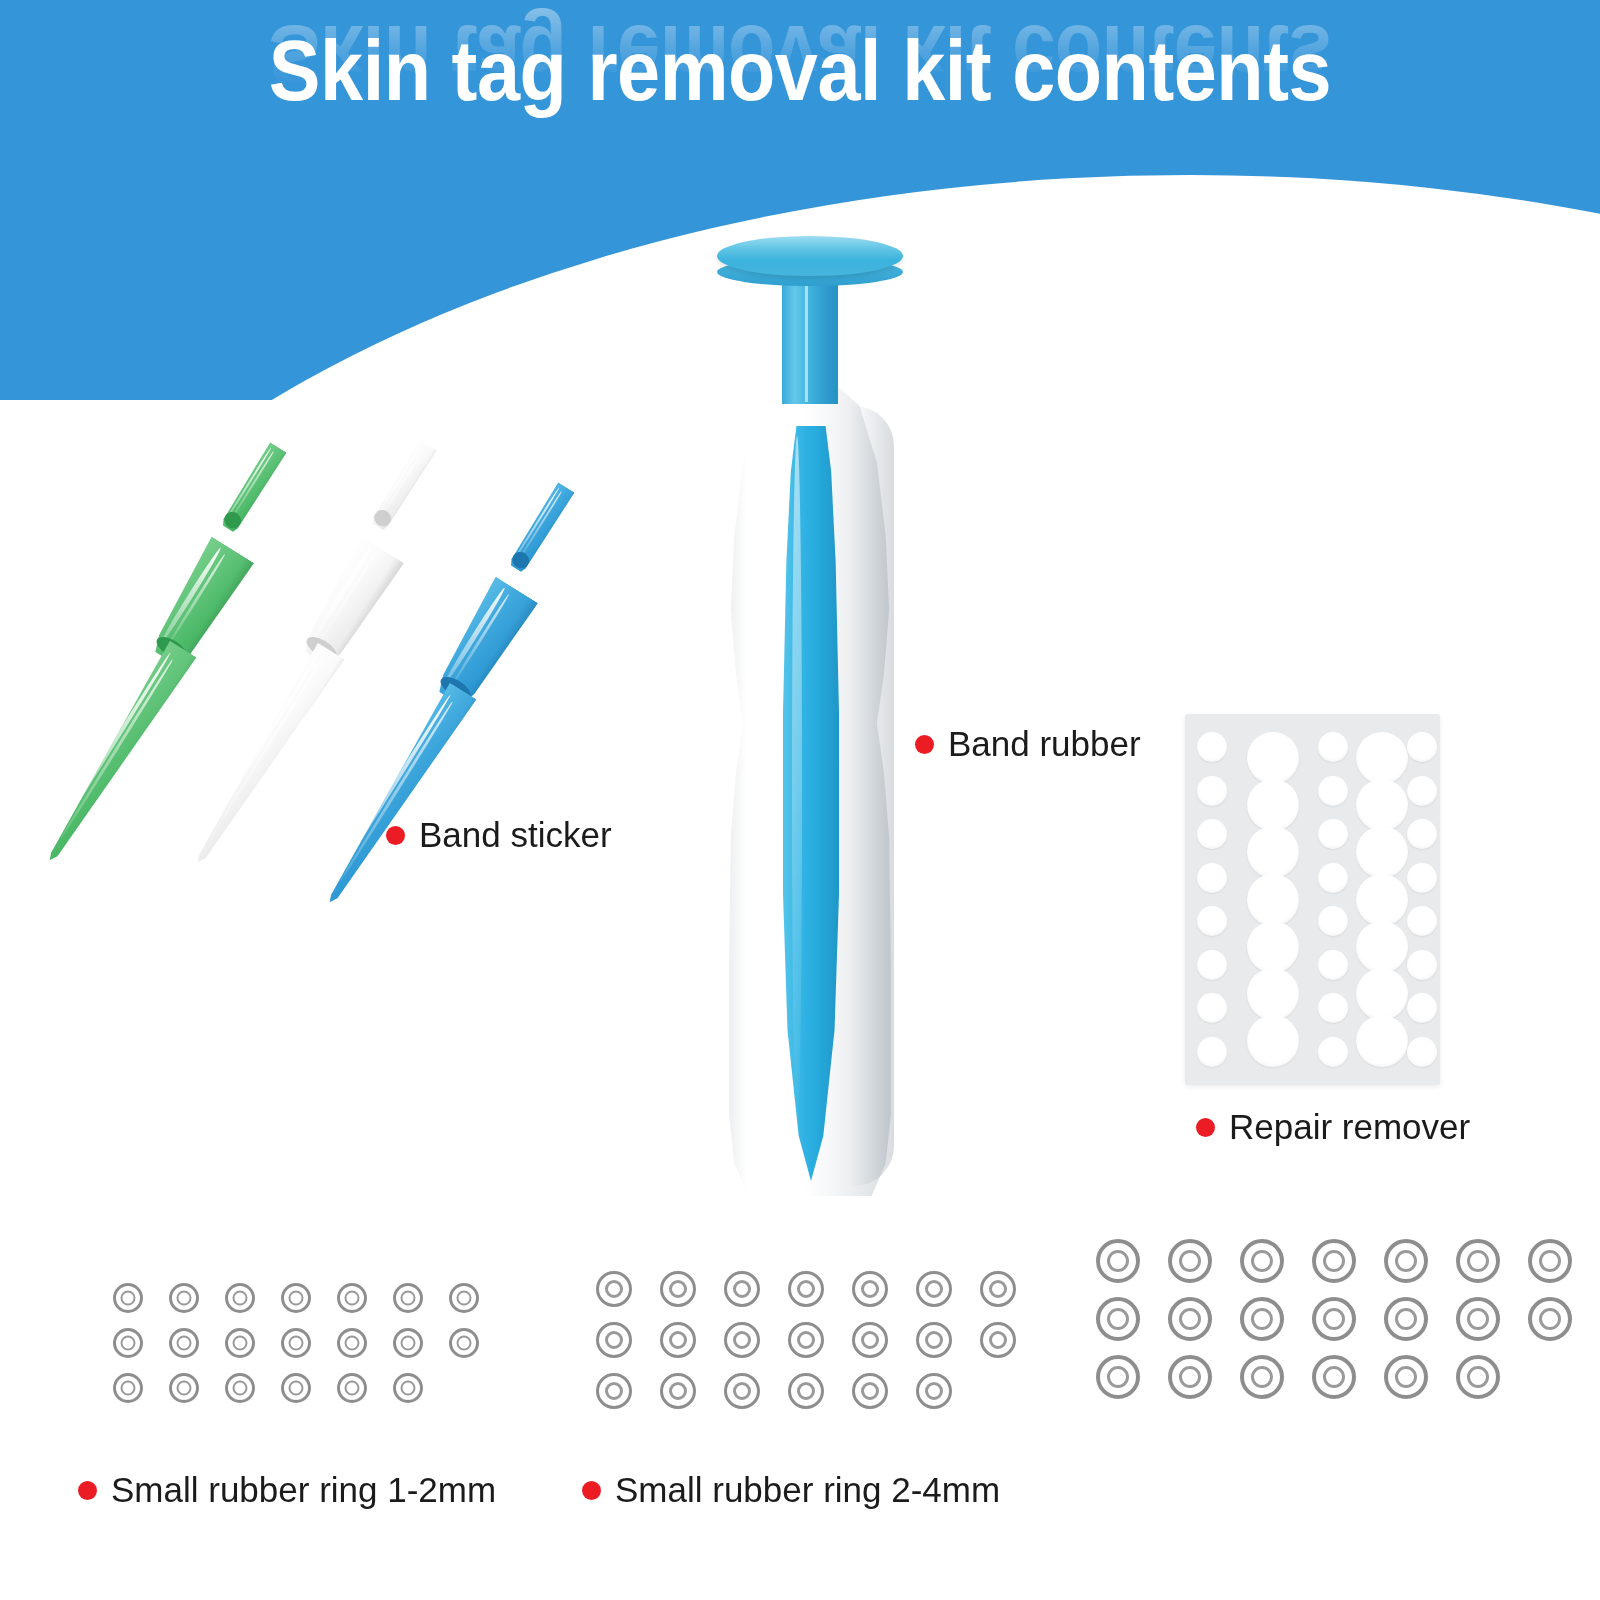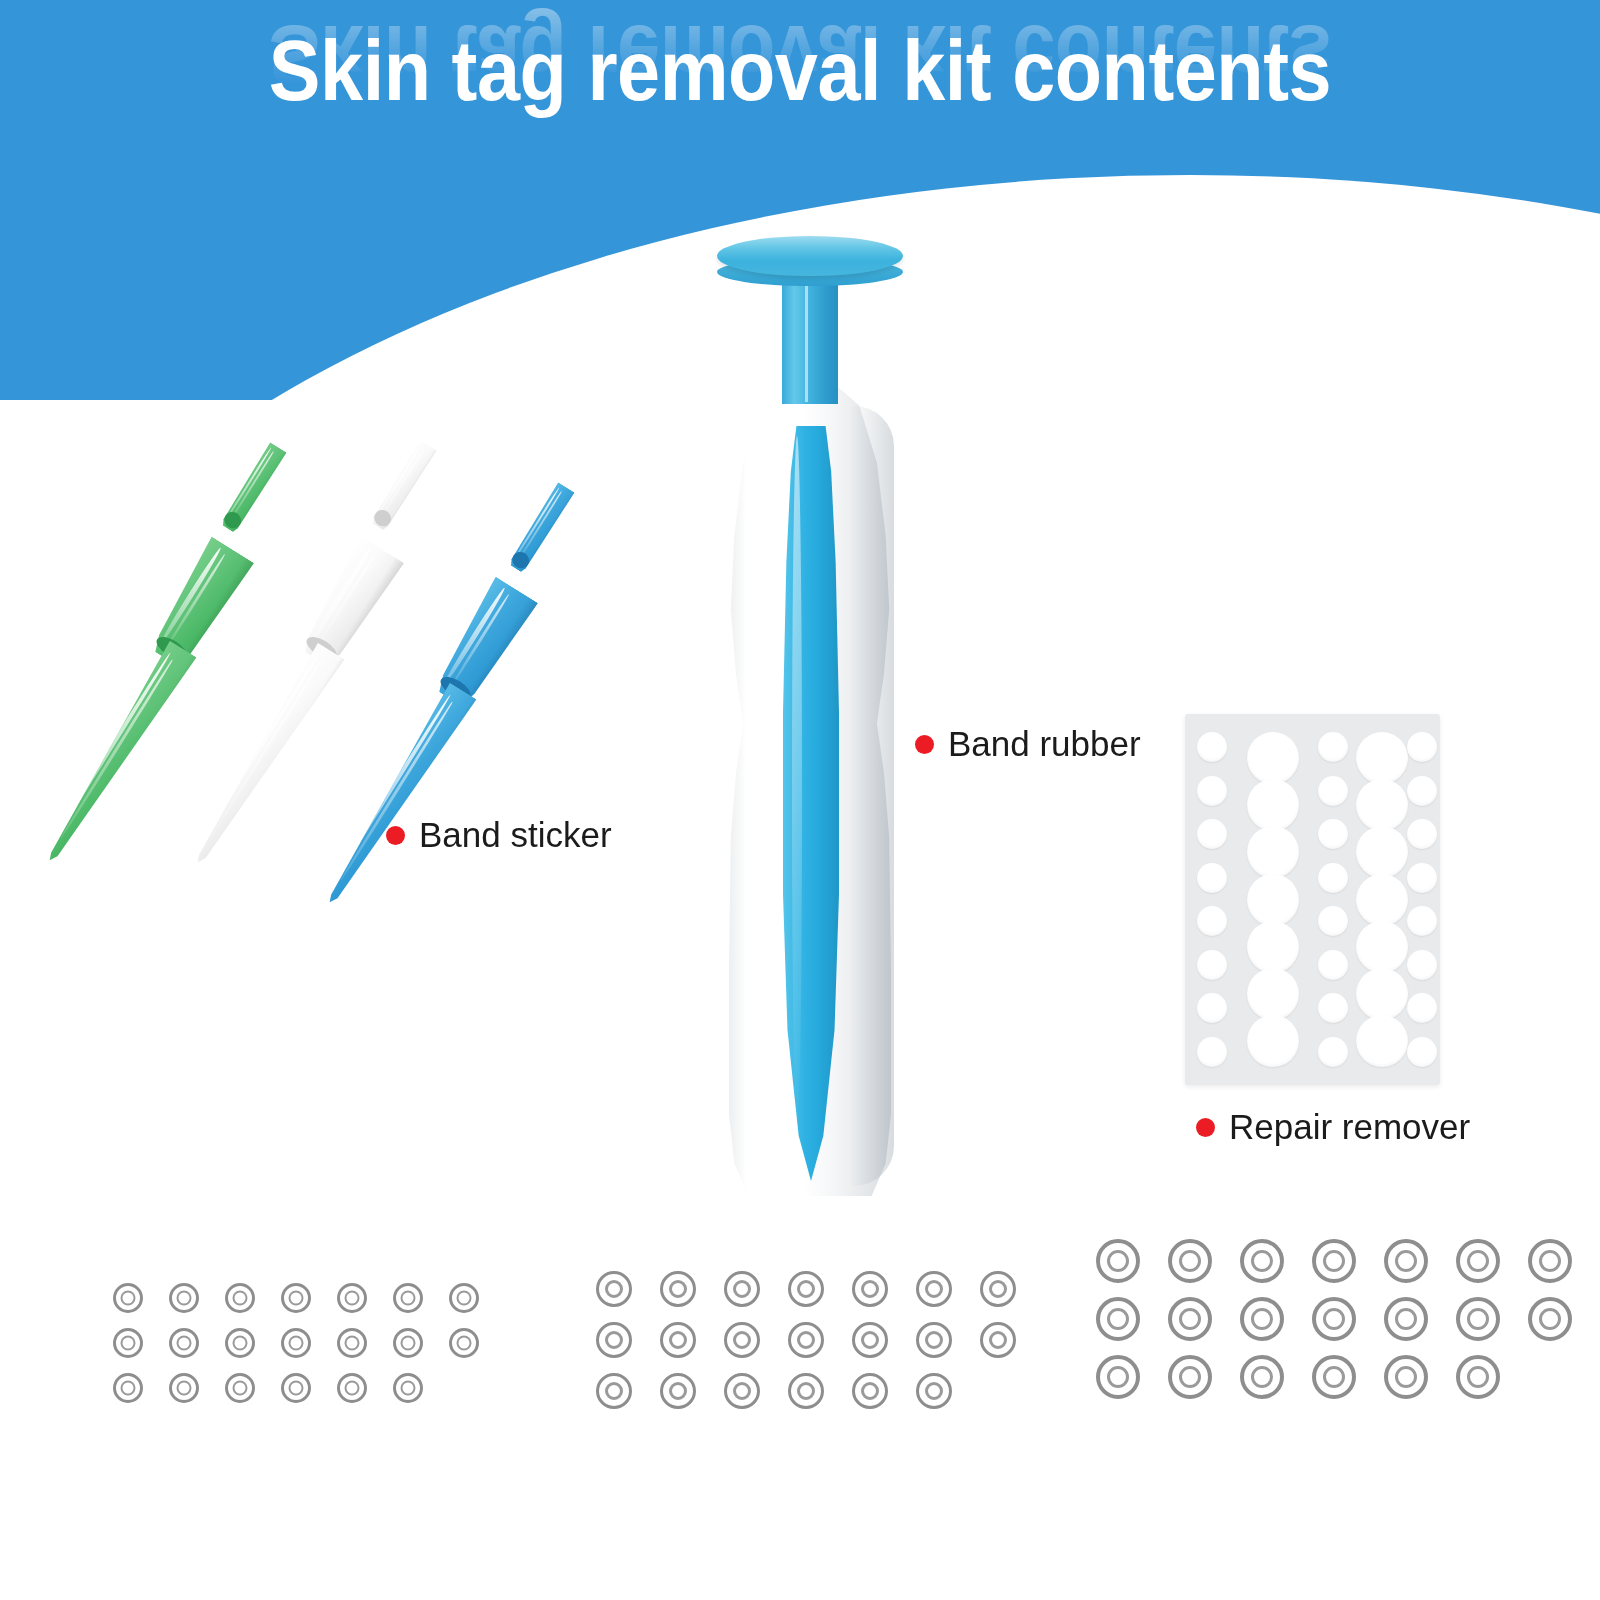--- a/index.html
+++ b/index.html
@@ -363,20 +363,24 @@
             <div class="outer" style="width: 30px; height: 30px; border-width: 3px;"></div>
             <div class="inner" style="width: 15px; height: 15px; border-width: 2px;"></div>
           </div>
           <div class="ring" style="width: 56px; height: 45px;">
             <div class="outer" style="width: 30px; height: 30px; border-width: 3px;"></div>
             <div class="inner" style="width: 15px; height: 15px; border-width: 2px;"></div>
           </div>
         </div>
       </div>
   </div>
+  <div class="label" style="left:78px;top:1470px;">
+    <span class="bullet"></span>
+    <span class="label-text">Small rubber ring 1-2mm</span>
+  </div>
 
   <div class="ring-group" style="left:582px;top:1263px;">
     <div class="ring-grid">
         <div class="ring-row">
           <div class="ring" style="width: 64px; height: 51px;">
             <div class="outer" style="width: 36px; height: 36px; border-width: 3px;"></div>
             <div class="inner" style="width: 18px; height: 18px; border-width: 3px;"></div>
           </div>
           <div class="ring" style="width: 64px; height: 51px;">
             <div class="outer" style="width: 36px; height: 36px; border-width: 3px;"></div>
@@ -454,20 +458,24 @@
             <div class="outer" style="width: 36px; height: 36px; border-width: 3px;"></div>
             <div class="inner" style="width: 18px; height: 18px; border-width: 3px;"></div>
           </div>
           <div class="ring" style="width: 64px; height: 51px;">
             <div class="outer" style="width: 36px; height: 36px; border-width: 3px;"></div>
             <div class="inner" style="width: 18px; height: 18px; border-width: 3px;"></div>
           </div>
         </div>
       </div>
   </div>
+  <div class="label" style="left:582px;top:1470px;">
+    <span class="bullet"></span>
+    <span class="label-text">Small rubber ring 2-4mm</span>
+  </div>
 
   <div class="ring-group" style="left:1082px;top:1232px;">
     <div class="ring-grid">
         <div class="ring-row">
           <div class="ring" style="width: 72px; height: 58px;">
             <div class="outer" style="width: 44px; height: 44px; border-width: 4px;"></div>
             <div class="inner" style="width: 22px; height: 22px; border-width: 3px;"></div>
           </div>
           <div class="ring" style="width: 72px; height: 58px;">
             <div class="outer" style="width: 44px; height: 44px; border-width: 4px;"></div>

